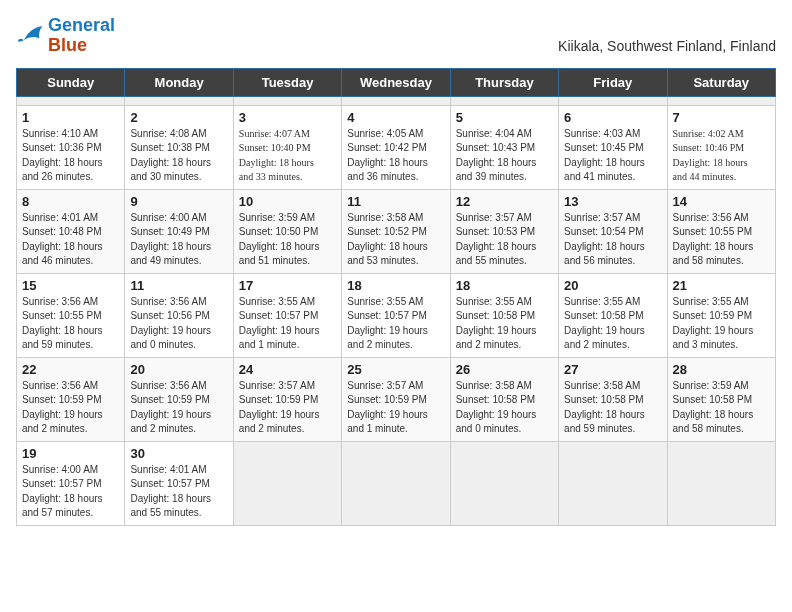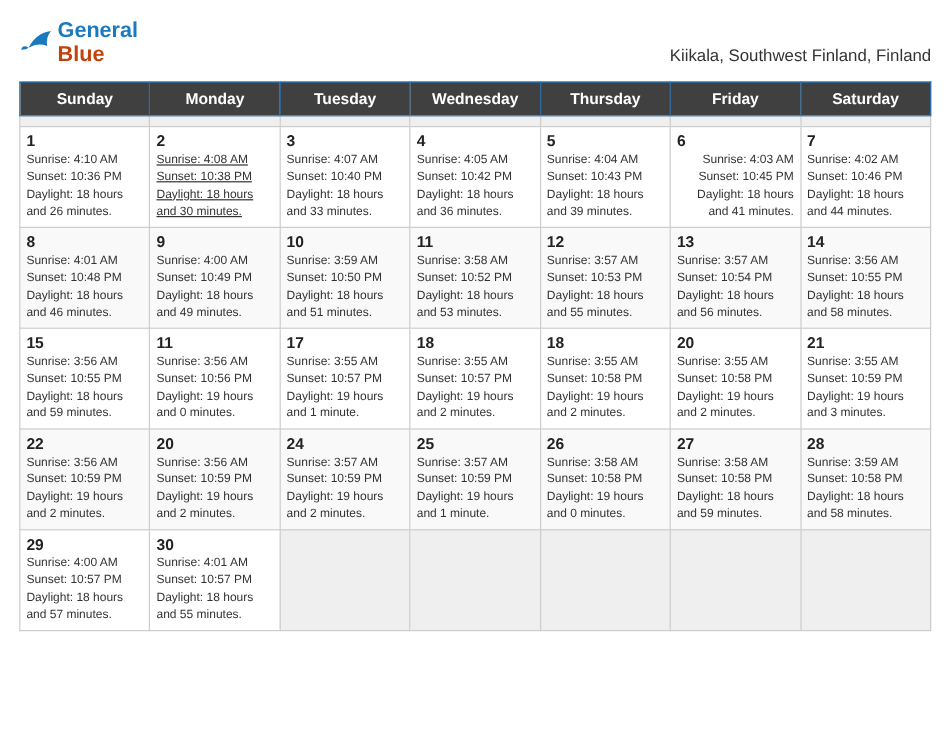--- a/index.html
+++ b/index.html
@@ -132,56 +132,56 @@
       <tr>
         <td>
           <span class="day-num">1</span>
           <div class="day-info" style="white-space: pre-line;">Sunrise: 4:10 AM
 Sunset: 10:36 PM
 Daylight: 18 hours
 and 26 minutes.</div>
         </td>
         <td>
           <span class="day-num">2</span>
-          <div class="day-info" style="white-space: pre-line; text-decoration: underline;">Sunrise: 4:08 AM
+          <div class="day-info" style="white-space: pre-line;">Sunrise: 4:08 AM
 Sunset: 10:38 PM
 Daylight: 18 hours
 and 30 minutes.</div>
         </td>
         <td>
           <span class="day-num">3</span>
-          <div class="day-info" style="white-space: pre-line;">Sunrise: 4:07 AM
+          <div class="day-info" style="white-space: pre-line; font-family: Liberation Serif, serif;">Sunrise: 4:07 AM
 Sunset: 10:40 PM
 Daylight: 18 hours
 and 33 minutes.</div>
         </td>
         <td>
           <span class="day-num">4</span>
           <div class="day-info" style="white-space: pre-line;">Sunrise: 4:05 AM
 Sunset: 10:42 PM
 Daylight: 18 hours
 and 36 minutes.</div>
         </td>
         <td>
           <span class="day-num">5</span>
           <div class="day-info" style="white-space: pre-line;">Sunrise: 4:04 AM
 Sunset: 10:43 PM
 Daylight: 18 hours
 and 39 minutes.</div>
         </td>
         <td>
           <span class="day-num">6</span>
-          <div class="day-info" style="white-space: pre-line; text-align: right;">Sunrise: 4:03 AM
+          <div class="day-info" style="white-space: pre-line;">Sunrise: 4:03 AM
 Sunset: 10:45 PM
 Daylight: 18 hours
 and 41 minutes.</div>
         </td>
         <td>
           <span class="day-num">7</span>
-          <div class="day-info" style="white-space: pre-line;">Sunrise: 4:02 AM
+          <div class="day-info" style="white-space: pre-line; font-family: Liberation Serif, serif;">Sunrise: 4:02 AM
 Sunset: 10:46 PM
 Daylight: 18 hours
 and 44 minutes.</div>
         </td>
       </tr>
       <tr>
         <td>
           <span class="day-num">8</span>
           <div class="day-info" style="white-space: pre-line;">Sunrise: 4:01 AM
 Sunset: 10:48 PM
@@ -328,21 +328,21 @@
         <td>
           <span class="day-num">28</span>
           <div class="day-info" style="white-space: pre-line;">Sunrise: 3:59 AM
 Sunset: 10:58 PM
 Daylight: 18 hours
 and 58 minutes.</div>
         </td>
       </tr>
       <tr>
         <td>
-          <span class="day-num">29</span>
+          <span class="day-num">19</span>
           <div class="day-info" style="white-space: pre-line;">Sunrise: 4:00 AM
 Sunset: 10:57 PM
 Daylight: 18 hours
 and 57 minutes.</div>
         </td>
         <td>
           <span class="day-num">30</span>
           <div class="day-info" style="white-space: pre-line;">Sunrise: 4:01 AM
 Sunset: 10:57 PM
 Daylight: 18 hours

